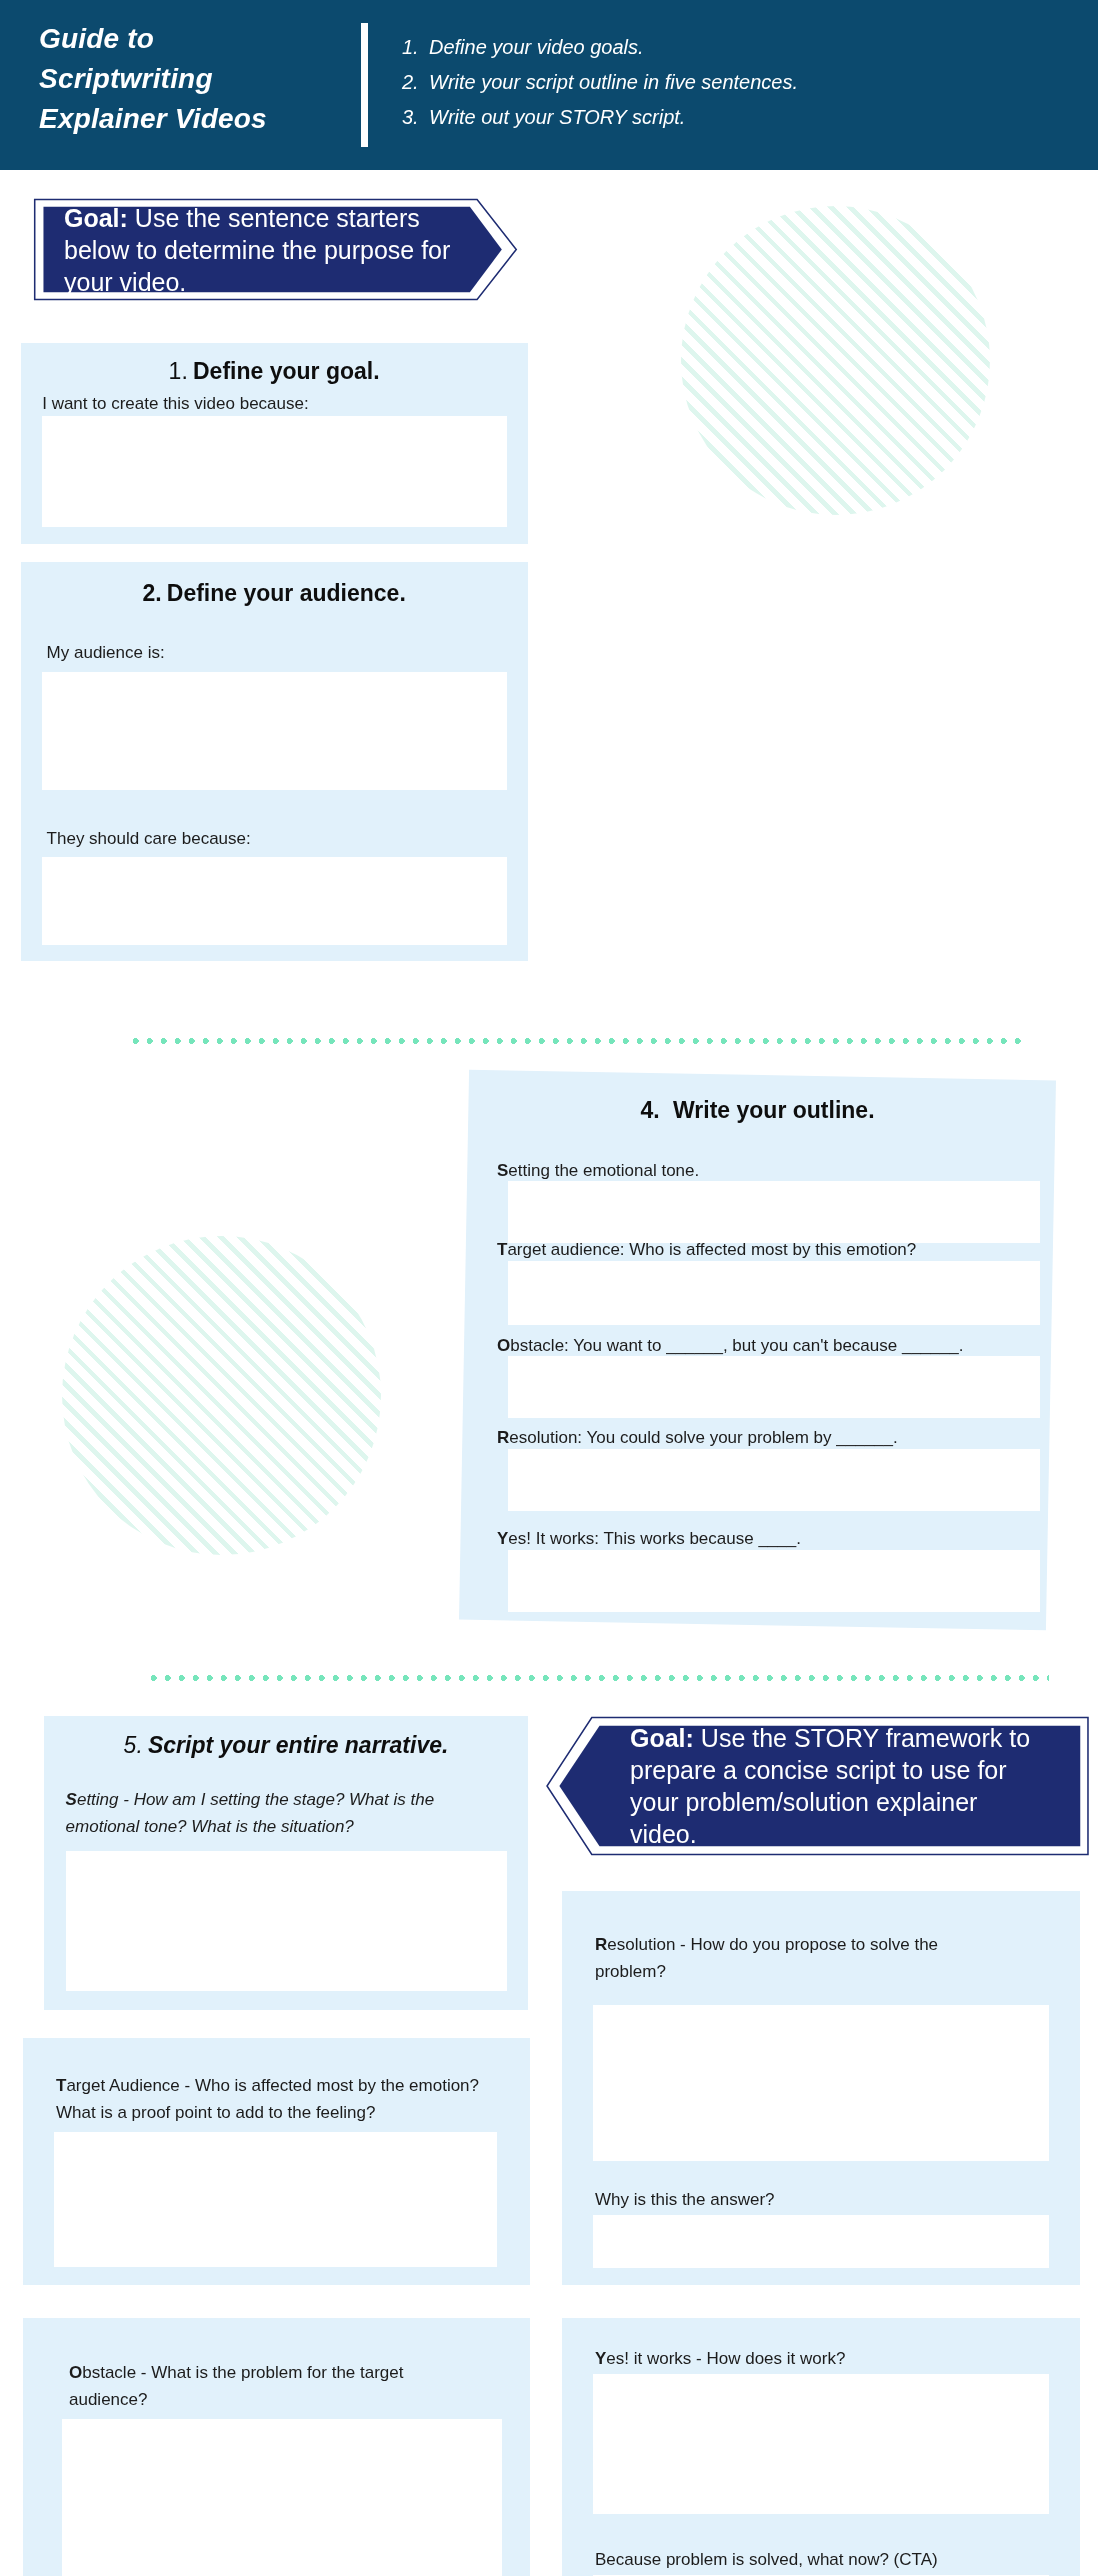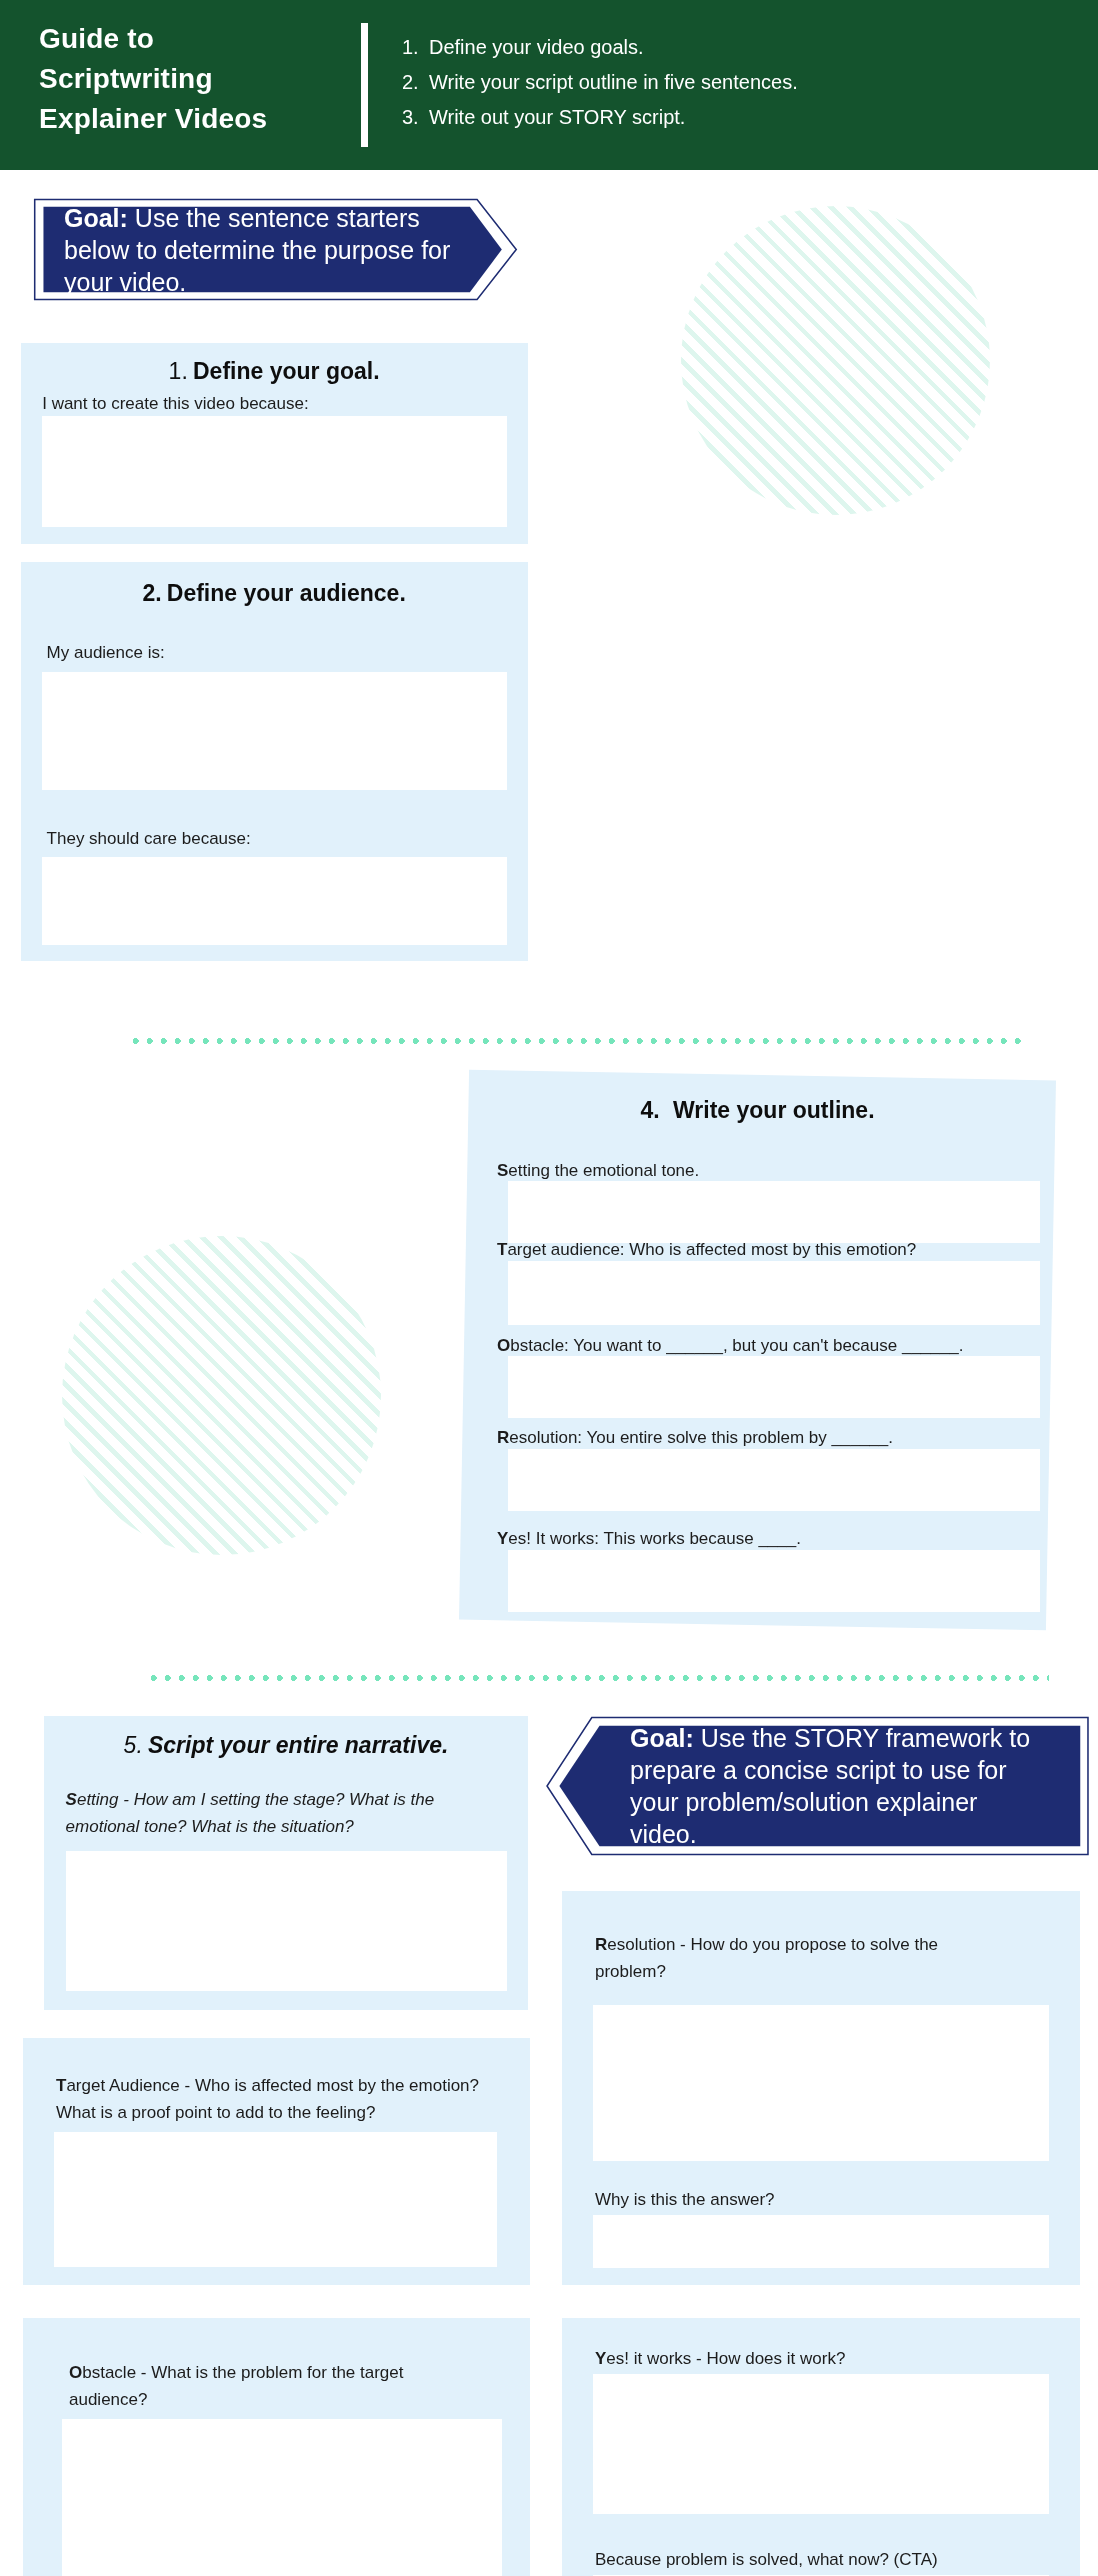--- a/index.html
+++ b/index.html
@@ -1,21 +1,21 @@
 <!DOCTYPE html>
 <html style="font-size:8.2px"><head>
 <meta charset="utf-8">
 <title>Guide to Scriptwriting Explainer Videos</title>
 <style>
   html,body{margin:0;padding:0;background:#fff;}
   body{font-family:"Liberation Sans",sans-serif;color:#1b1b1b;}
   .page{position:relative;width:1099px;height:2748px;background:#fff;overflow:hidden;}
 
   
-  .header{position:absolute;left:0;top:0;width:1099px;height:170px;background:#14532d;}
+  .header{position:absolute;left:0;top:0;width:1099px;height:170px;background:#0c4a6e;font-style:italic;}
   .header-title{position:absolute;left:39px;top:18.5px;color:#fff;font-size:28px;font-weight:bold;line-height:40px;letter-spacing:0.2px;}
   .header-bar{position:absolute;left:361px;top:23px;width:7.2px;height:124px;background:#fff;}
   .header-steps{position:absolute;left:402px;top:30px;color:#fff;font-size:20px;line-height:35px;}
   .step{display:flex;}
   .step-num{width:27px;flex:0 0 27px;}
 
   
   .hatch{position:absolute;border-radius:50%;
     background:repeating-linear-gradient(45deg,#DEF6EE 0px,#DEF6EE 4.6px,rgba(255,255,255,0) 4.6px,rgba(255,255,255,0) 13.4px);}
   .dots{position:absolute;height:12.4px;background-repeat:repeat-x;background-size:14px 12.4px;
@@ -117,21 +117,21 @@
       <span class="lead">T</span><span>arget audience: Who is affected most by this emotion?</span>
     </div>
     <div class="wbox" style="left:44px;top:192px;width:532px;height:64px;"></div>
 
     <div class="lbl" style="left:33px;top:263px;">
       <span class="lead">O</span><span>bstacle: You want to ______, but you can't because ______.</span>
     </div>
     <div class="wbox" style="left:44px;top:287px;width:532px;height:62px;"></div>
 
     <div class="lbl" style="left:33px;top:355px;">
-      <span class="lead">R</span><span>esolution: You entire solve this problem by ______.</span>
+      <span class="lead">R</span><span>esolution: You could solve your problem by ______.</span>
     </div>
     <div class="wbox" style="left:44px;top:380px;width:532px;height:62px;"></div>
 
     <div class="lbl" style="left:33px;top:456px;">
       <span class="lead">Y</span><span>es! It works: This works because ____.</span>
     </div>
     <div class="wbox" style="left:44px;top:481px;width:532px;height:62px;"></div>
   </div>
 
   <div class="dots" style="left:147px;top:1672px;width:902px;"></div>

